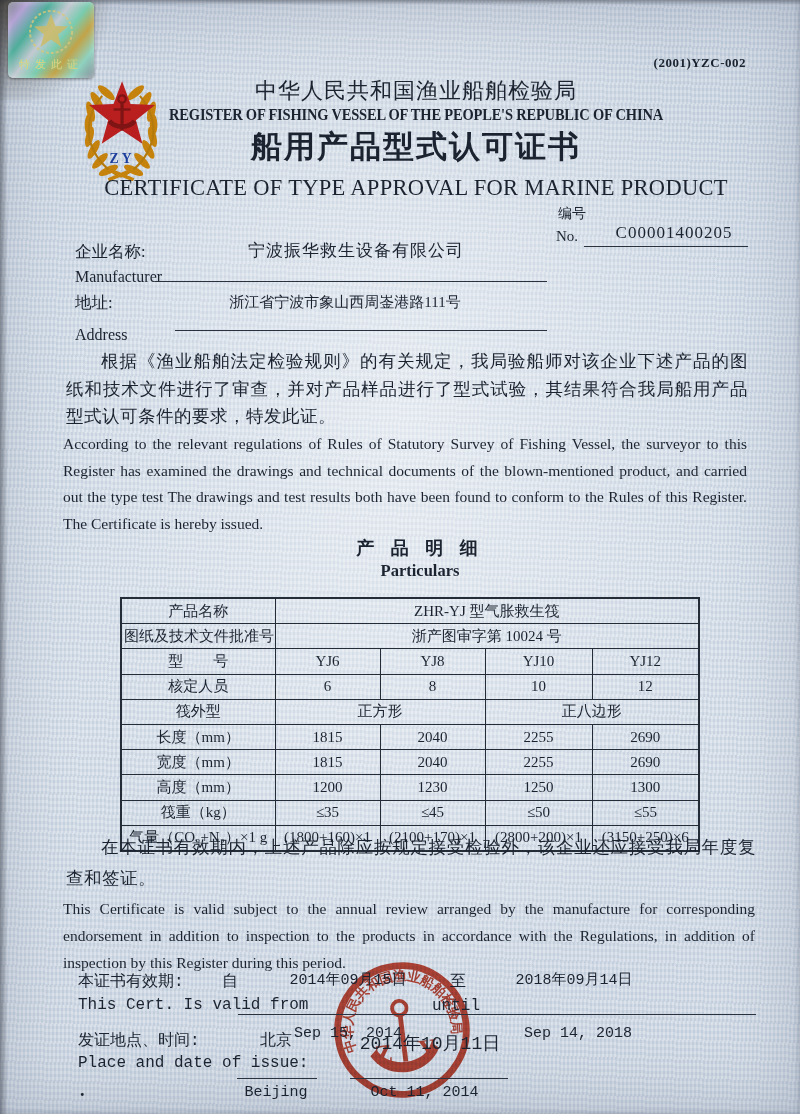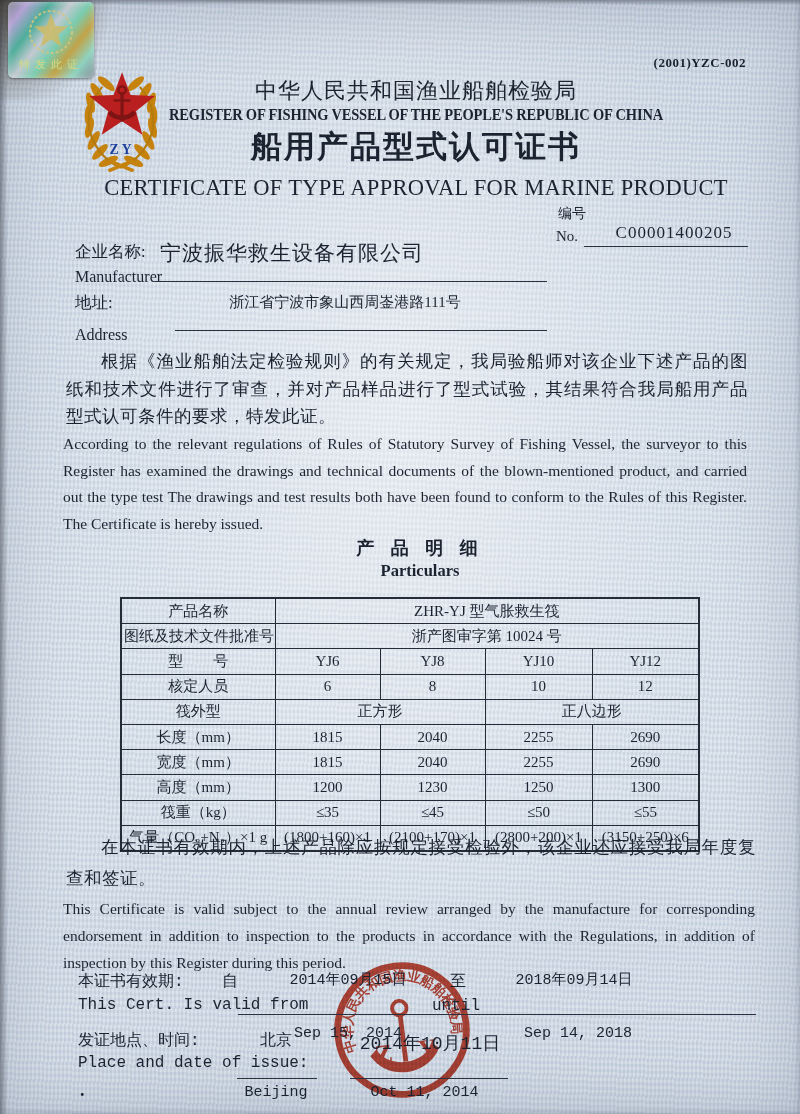--- a/index.html
+++ b/index.html
@@ -26,40 +26,40 @@
   .sticker{
     position:absolute;left:8px;top:2px;width:86px;height:76px;border-radius:5px;
     background:linear-gradient(128deg,#7d828c 0%,#b3a2d4 14%,#4fae9a 30%,#c3c9d1 44%,#79ccb0 57%,#c2a348 70%,#8fd2bf 84%,#858c99 100%);
     box-shadow:0 1px 3px rgba(0,0,0,0.45), inset 0 0 6px rgba(255,255,255,0.35);
   }
   .sticker svg{display:block;}
   .sticker-text{position:absolute;left:0;right:0;bottom:6px;text-align:center;
     color:#e3cf7d;font-size:11px;letter-spacing:5px;text-shadow:0 0 2px rgba(90,255,200,0.6);}
 
   
-  .emblem{position:absolute;left:58px;top:72px;width:126px;height:100px;text-decoration:underline;}
+  .emblem{position:absolute;left:58px;top:81px;width:126px;height:100px;text-decoration:underline;}
 
   .form-code{position:absolute;right:54px;top:55px;font-size:13px;font-weight:bold;letter-spacing:0.5px;}
 
   .hdr{position:absolute;left:60px;right:28px;text-align:center;}
   .hdr-authority-cn{top:76px;font-size:22px;letter-spacing:1px;}
   .hdr-authority-en{top:106px;font-size:14.5px;font-weight:bold;letter-spacing:-0.2px;transform:scaleY(1.12);}
   .hdr-title-cn{top:126px;font-size:31px;font-weight:bold;letter-spacing:2px;}
   .hdr-title-en{top:175px;font-size:22.5px;letter-spacing:0.3px;}
 
   .no-label-cn{position:absolute;left:558px;top:205px;font-size:14px;}
   .no-label-en{position:absolute;left:556px;top:228px;font-size:15px;}
   .no-value{position:absolute;left:596px;top:223px;width:156px;text-align:center;font-size:17px;letter-spacing:1px;}
   .no-line{position:absolute;left:584px;top:246px;width:164px;border-bottom:1.5px solid #2a3240;}
 
   .f-label-cn{font-size:16.5px;}
   .f-label-en{font-size:16px;}
   .mfr-cn{position:absolute;left:75px;top:241px;}
   .mfr-en{position:absolute;left:75px;top:268px;}
-  .mfr-value{position:absolute;left:160px;top:239px;width:392px;font-size:21px;letter-spacing:1px;}
+  .mfr-value{position:absolute;left:160px;top:239px;width:392px;text-align:center;font-size:17px;letter-spacing:1px;}
   .mfr-line{position:absolute;left:155px;top:281px;width:392px;border-bottom:1.5px solid #2a3240;}
   .addr-cn{position:absolute;left:75px;top:292px;}
   .addr-en{position:absolute;left:75px;top:318px;margin-top:8px;}
   .addr-value{position:absolute;left:175px;top:293px;width:340px;text-align:center;font-size:15px;}
   .addr-line{position:absolute;left:175px;top:330px;width:372px;border-bottom:1.5px solid #2a3240;}
 
   .para-cn{position:absolute;left:66px;top:348px;width:682px;font-size:17.5px;line-height:27.5px;
     text-indent:2em;text-align:justify;letter-spacing:0.5px;}
   .para-en{position:absolute;left:63px;top:431px;width:684px;font-size:15.5px;line-height:26.5px;text-align:justify;}
 

